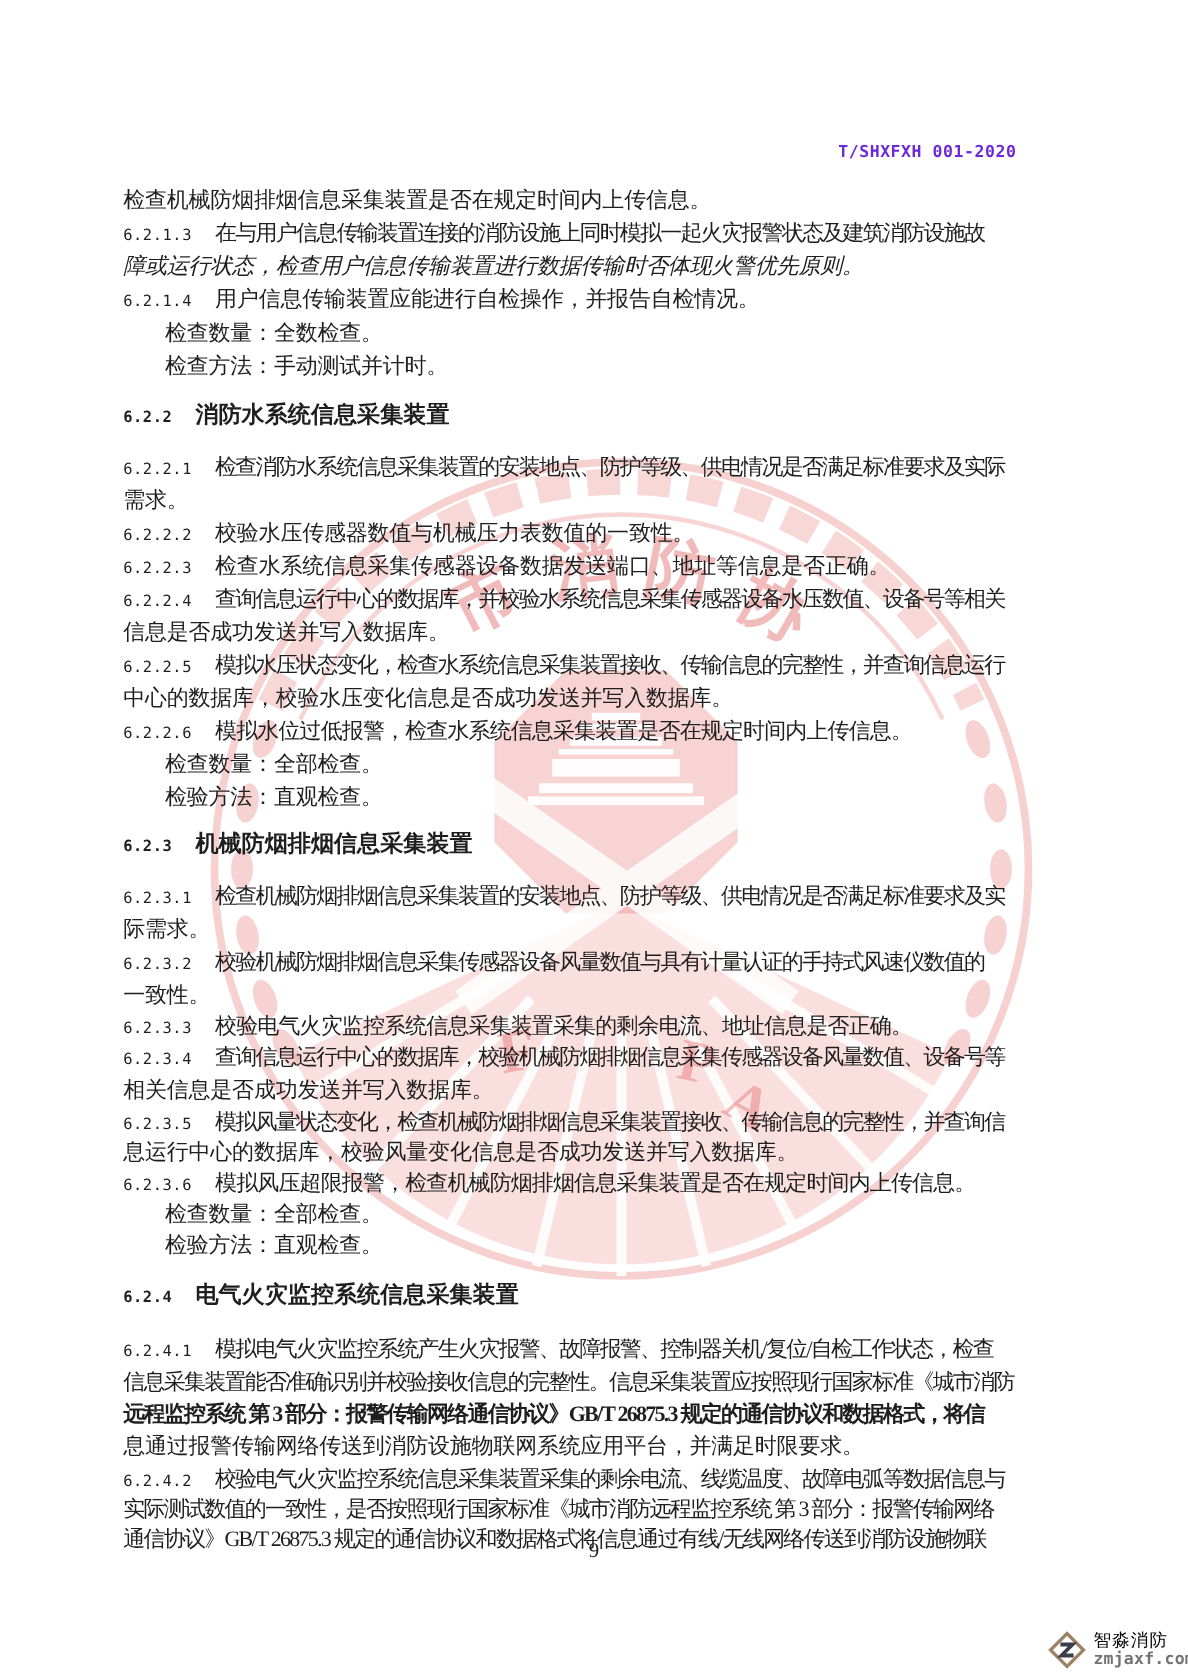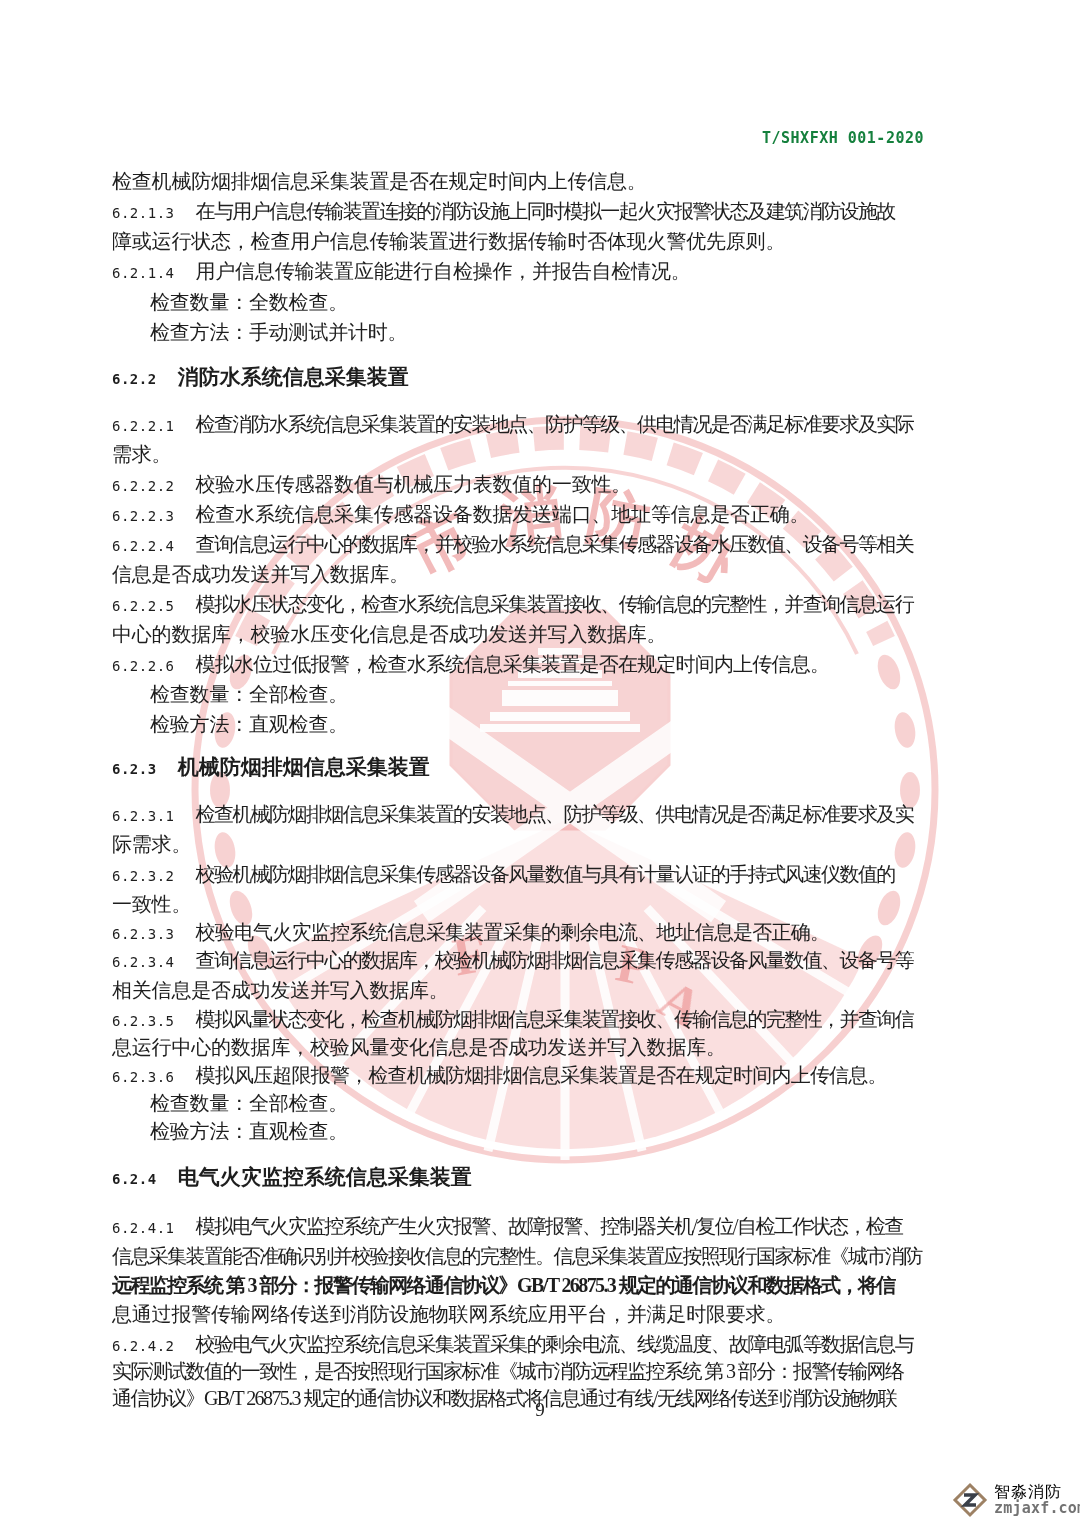--- a/index.html
+++ b/index.html
@@ -4,21 +4,21 @@
 <style>
   html,body{margin:0;padding:0;background:#ffffff;}
   .page{
     position:relative;width:1080px;height:1526px;background:#ffffff;overflow:hidden;
     font-family:"Liberation Serif","DejaVu Serif",serif;color:#1e1e1e;
   }
   
   .std-code{
     position:absolute;top:129px;left:762px;
     font-family:"DejaVu Sans Mono","Liberation Mono",monospace;
-    font-size:15px;font-weight:600;letter-spacing:.5px;color:#15803d;
+    font-size:15px;font-weight:600;letter-spacing:.5px;color:#6d28d9;
   }
   
   .line{
     position:absolute;white-space:nowrap;font-size:20px;letter-spacing:-.2px;
     color:#1e1e1e;z-index:3;
   }
   .line .num{
     font-family:"DejaVu Sans Mono","Liberation Mono",monospace;
     font-size:14px;letter-spacing:.5px;margin-right:21px;
   }
@@ -120,21 +120,21 @@
       <ellipse cx="749" cy="518" rx="18" ry="10" transform="rotate(110 749 518)"></ellipse>
       <ellipse cx="730" cy="562" rx="18" ry="10" transform="rotate(118 730 562)"></ellipse>
     </g>
   </svg>
 
   <div class="std-code">T/SHXFXH 001-2020</div>
 
   <div id="lines-host">
       <div class="line" style="top: 168px; left: 112px;"><span class="txt">检查机械防烟排烟信息采集装置是否在规定时间内上传信息。</span></div>
       <div class="line t2" style="top: 198px; left: 112px;"><span class="num">6.2.1.3</span><span class="txt">在与用户信息传输装置连接的消防设施上同时模拟一起火灾报警状态及建筑消防设施故</span></div>
-      <div class="line" style="top: 228px; left: 112px;"><span class="txt">障或运行状态，检查用户信息传输装置进行数据传输时否体现火警优先原则。</span></div>
+      <div class="line" style="top: 228px; left: 112px; font-style: italic;"><span class="txt">障或运行状态，检查用户信息传输装置进行数据传输时否体现火警优先原则。</span></div>
       <div class="line" style="top: 258px; left: 112px;"><span class="num">6.2.1.4</span><span class="txt">用户信息传输装置应能进行自检操作，并报告自检情况。</span></div>
       <div class="line" style="top: 289px; left: 150px;"><span class="txt">检查数量：全数检查。</span></div>
       <div class="line" style="top: 319px; left: 150px;"><span class="txt">检查方法：手动测试并计时。</span></div>
       <div class="line heading" style="top: 363px; left: 112px;"><span class="num">6.2.2</span><span class="txt">消防水系统信息采集装置</span></div>
       <div class="line t2" style="top: 411px; left: 112px;"><span class="num">6.2.2.1</span><span class="txt">检查消防水系统信息采集装置的安装地点、防护等级、供电情况是否满足标准要求及实际</span></div>
       <div class="line" style="top: 441px; left: 112px;"><span class="txt">需求。</span></div>
       <div class="line" style="top: 471px; left: 112px;"><span class="num">6.2.2.2</span><span class="txt">校验水压传感器数值与机械压力表数值的一致性。</span></div>
       <div class="line" style="top: 501px; left: 112px;"><span class="num">6.2.2.3</span><span class="txt">检查水系统信息采集传感器设备数据发送端口、地址等信息是否正确。</span></div>
       <div class="line t2" style="top: 531px; left: 112px;"><span class="num">6.2.2.4</span><span class="txt">查询信息运行中心的数据库，并校验水系统信息采集传感器设备水压数值、设备号等相关</span></div>
       <div class="line" style="top: 561px; left: 112px;"><span class="txt">信息是否成功发送并写入数据库。</span></div>

